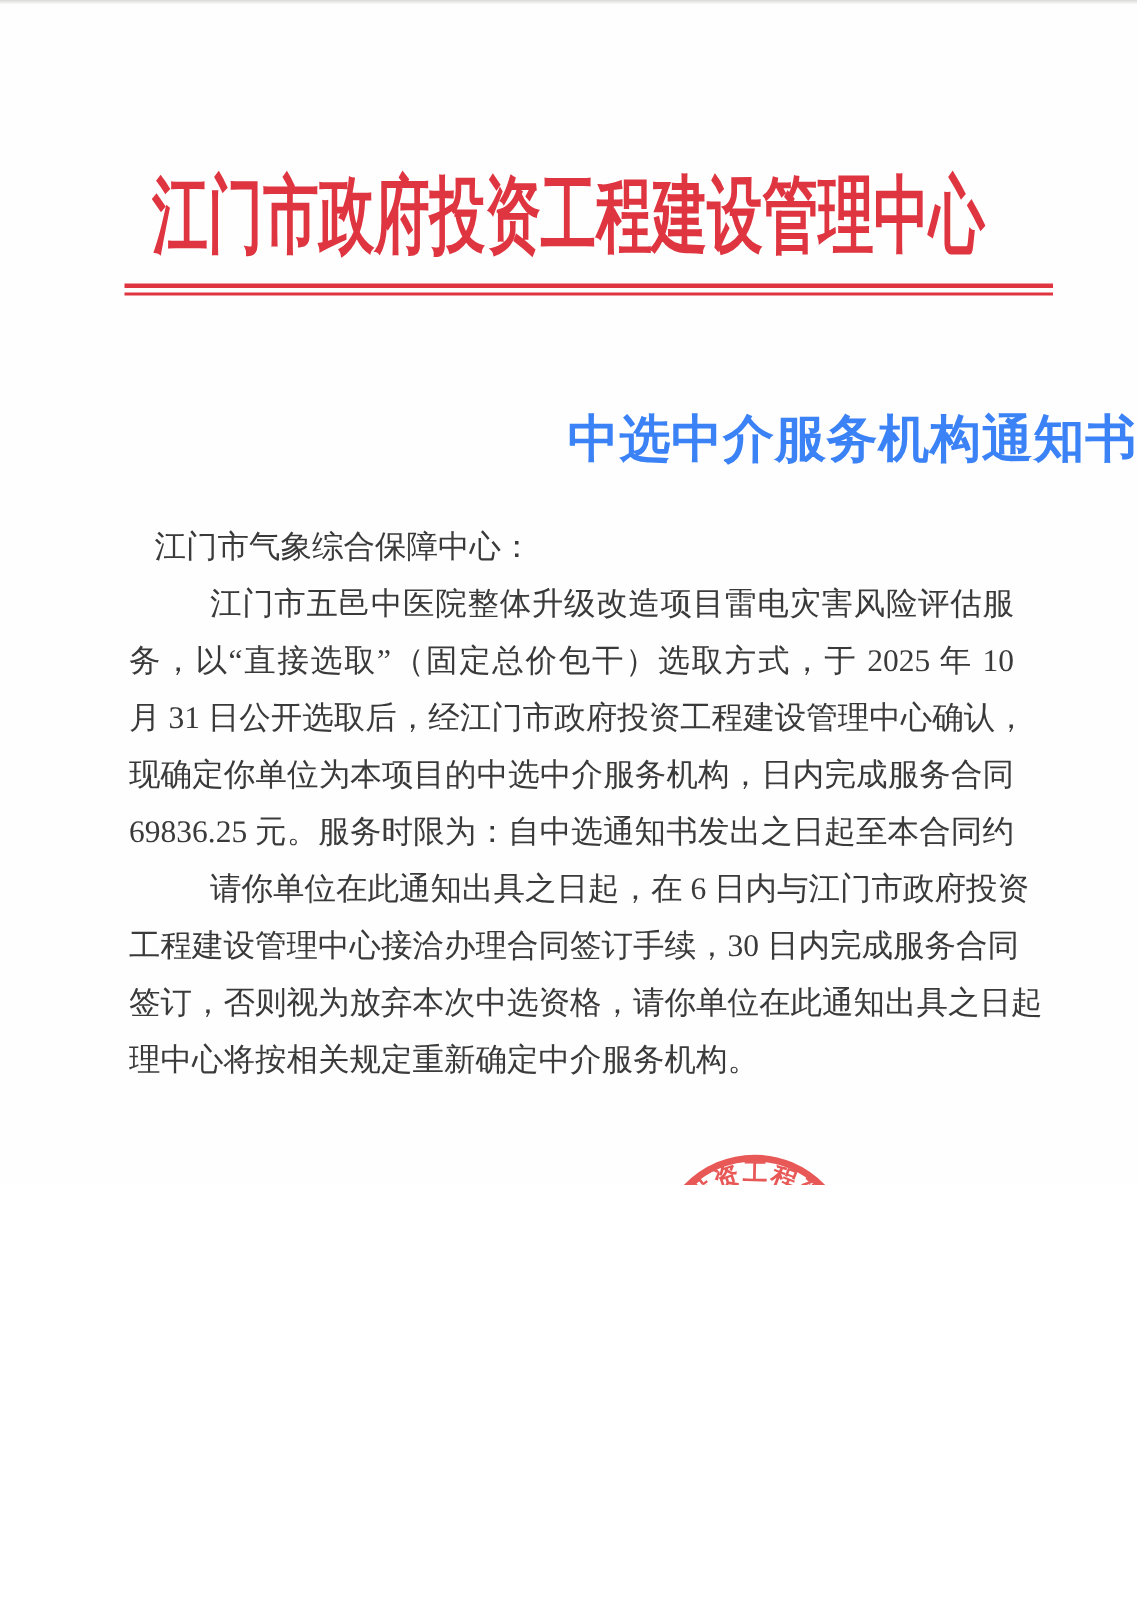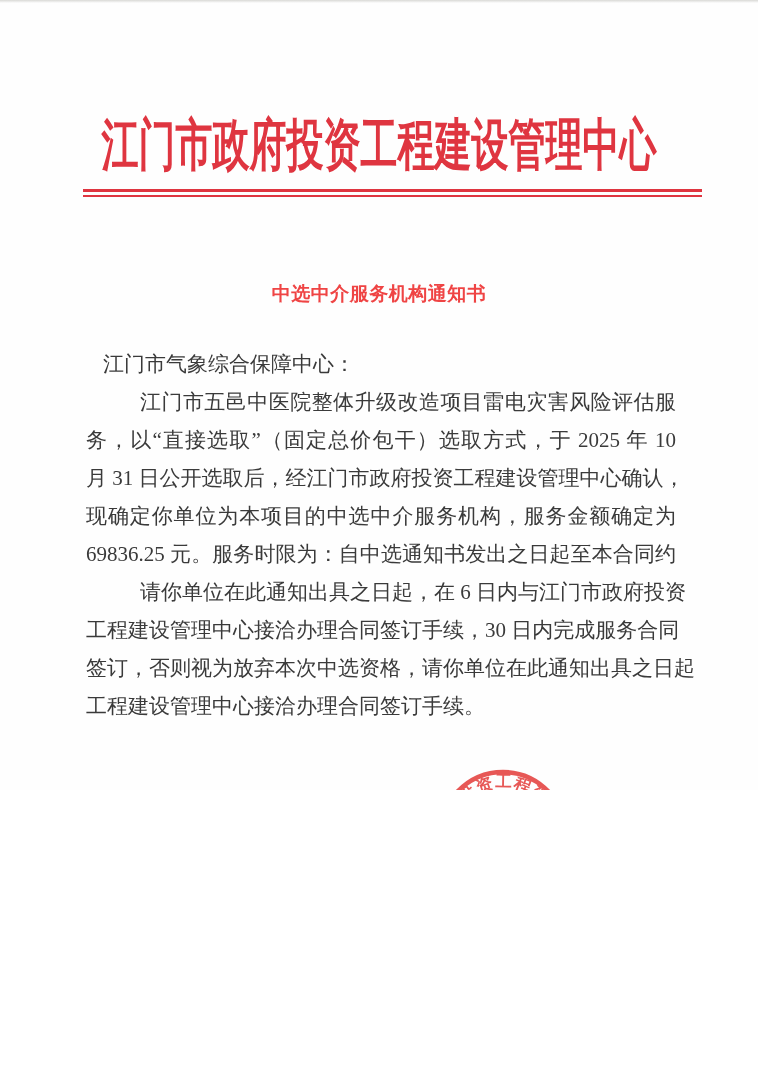--- a/index.html
+++ b/index.html
@@ -27,22 +27,22 @@
     transform:scaleY(1.52);transform-origin:50% 50%;
   }
   .red-rule{
     position:absolute;top:189px;left:83px;width:619px;height:8px;
     box-sizing:border-box;
     border-top:3.5px solid var(--red);
     border-bottom:2px solid var(--red);
   }
   .doc-title{
     position:absolute;top:274px;left:0;width:758px;margin:0;
-    text-align:center;font-size:19px;font-weight:bold;
-    color:#ef4444;line-height:40px;letter-spacing:0.5px;
+    text-align:right;font-size:34px;font-weight:bold;
+    color:#3b82f6;line-height:40px;letter-spacing:0.5px;
   }
   .body-text{
     position:absolute;top:345px;left:86px;width:590px;
     font-size:21px;line-height:38px;color:var(--ink);
   }
   .line{white-space:nowrap;text-align:justify;}
   .just{text-align-last:justify;}
   .addr{padding-left:17px;}
   .indent{text-indent:54px;}
   .sig-org{
@@ -75,26 +75,26 @@
 
   <div class="red-rule"></div>
 
   <h1 class="doc-title">中选中介服务机构通知书</h1>
 
   <div class="body-text">
     <div class="line addr">江门市气象综合保障中心：</div>
     <div class="line indent just">江门市五邑中医院整体升级改造项目雷电灾害风险评估服</div>
     <div class="line just">务，以“直接选取”（固定总价包干）选取方式，于 2025 年 10</div>
     <div class="line just">月 31 日公开选取后，经江门市政府投资工程建设管理中心确认，</div>
-    <div class="line just">现确定你单位为本项目的中选中介服务机构，服务金额确定为</div>
+    <div class="line just">现确定你单位为本项目的中选中介服务机构，日内完成服务合同</div>
     <div class="line just">69836.25 元。服务时限为：自中选通知书发出之日起至本合同约</div>
     <div class="line indent just">请你单位在此通知出具之日起，在 6 日内与江门市政府投资</div>
     <div class="line just">工程建设管理中心接洽办理合同签订手续，30 日内完成服务合同</div>
     <div class="line just">签订，否则视为放弃本次中选资格，请你单位在此通知出具之日起</div>
-    <div class="line">工程建设管理中心接洽办理合同签订手续。</div>
+    <div class="line">理中心将按相关规定重新确定中介服务机构。</div>
   </div>
 
   <div class="sig-org">江门市政府投资工程建设管理中心</div>
 
   <div class="sig-date">2025 年 11 月 13 日</div>
 
   <svg class="stamp" viewBox="0 0 142 150">
     <ellipse class="ring" cx="71" cy="75" rx="66" ry="71"></ellipse>
     <polygon class="star" points="71,54 77.2,70.5 94.8,71.3 81,82.2 85.7,99.2 71,89.5 56.3,99.2 61,82.2 47.2,71.3 64.8,70.5"></polygon>
     <path id="stampArc" d="M 35.5 116.6 A 53 56 0 1 1 106.5 116.6" fill="none"></path>

